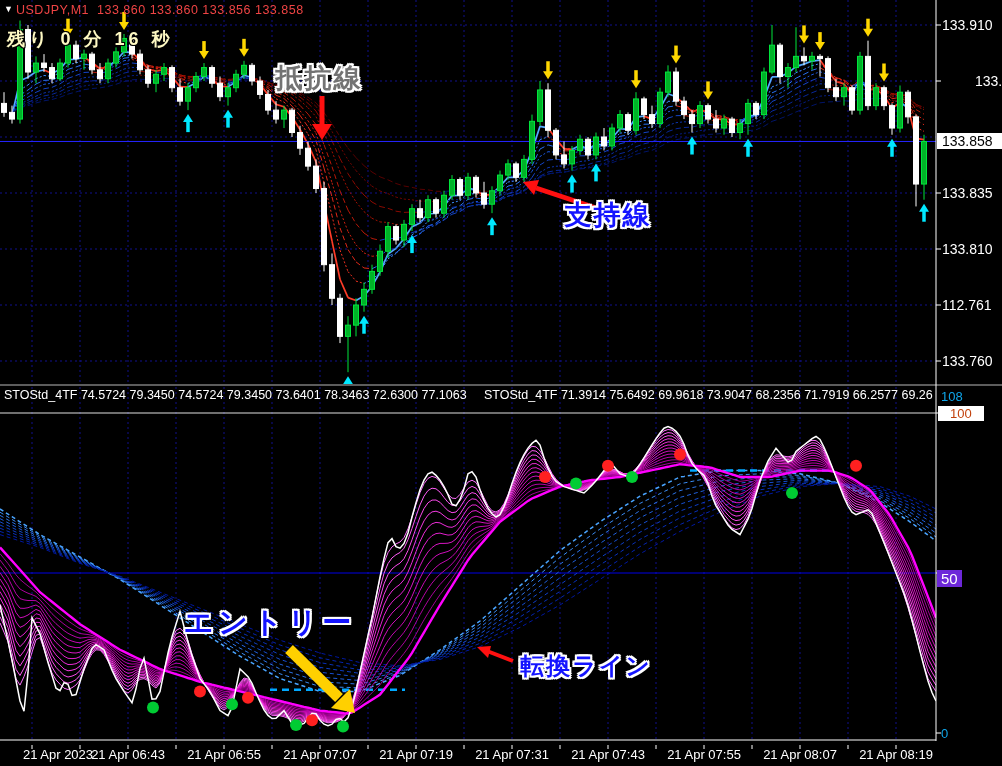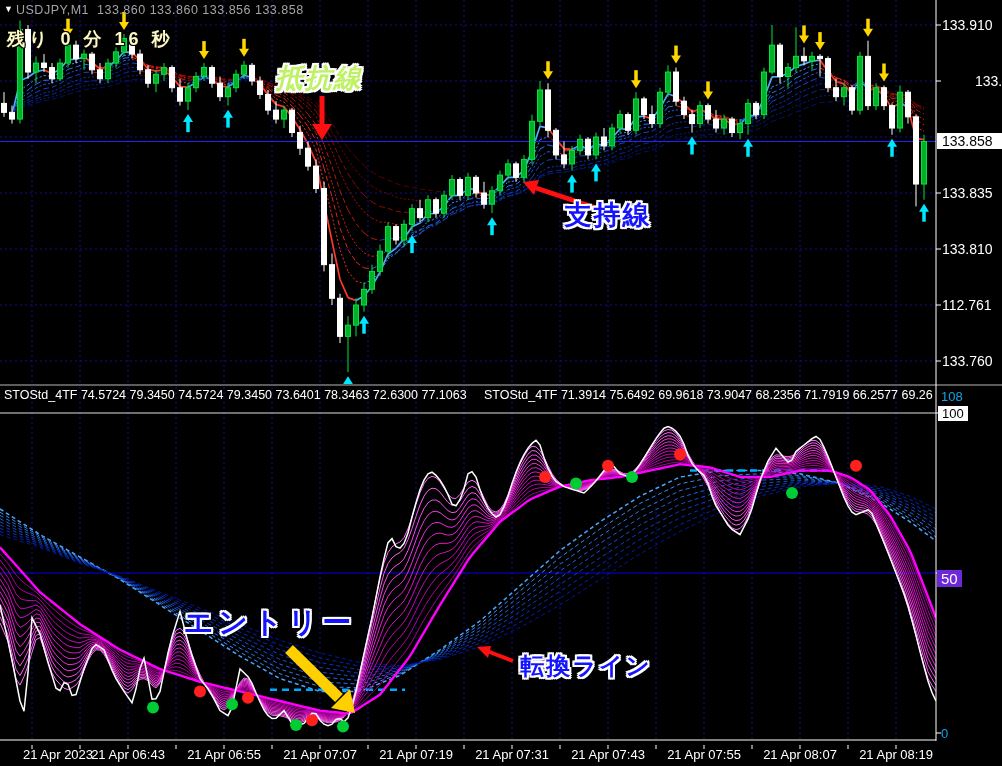--- a/index.html
+++ b/index.html
@@ -1,35 +1,35 @@
 <!DOCTYPE html>
 <html><head>
 <meta charset="utf-8">
 <style>
   html,body{margin:0;padding:0;background:#000;}
   #screen{position:relative;width:1002px;height:766px;background:#000;overflow:hidden;
           font-family:"Liberation Sans",sans-serif;}
   #gfx{position:absolute;left:0;top:0;}
   .txt{position:absolute;white-space:pre;color:#fef9c3;}
-  .symbol{left:16px;top:3px;font-size:12.5px;color:#a3a3a3;letter-spacing:.5px;}
+  .symbol{left:16px;top:3px;font-size:12.5px;color:#ef4444;letter-spacing:.5px;}
   .collapse{left:4px;top:4px;font-size:9px;color:#fff;}
   .timer{left:7px;top:27px;font-size:18px;font-weight:bold;letter-spacing:4px;
          text-shadow:1px 1px 0 #000,-1px -1px 0 #000,1px -1px 0 #000,-1px 1px 0 #000;}
   .ind-header{top:388px;font-size:12.5px;color:#fff;}
   .scale-txt{left:941px;font-size:13px;color:#0ea5e9;}
-  .box-100{left:938px;top:406px;font-size:13px;background:#fff;color:#000000;padding:0 4px;}
+  .box-100{left:938px;top:406px;font-size:13px;background:#fff;color:#c2410c;padding:0 12px;}
   .box-50{left:937px;top:570px;font-size:15px;background:#6d28d9;color:#fff;padding:0 4px;}
   .price-label{left:942px;font-size:14px;color:#fff;}
   .price-current{left:937px;top:133px;width:64px;font-size:14px;background:#fff;color:#000;
                  text-align:left;padding-left:5px;height:16px;line-height:16px;}
   .time-label{top:747px;font-size:13px;color:#fff;transform:translateX(-50%);}
   .anno{position:absolute;font-weight:bold;transform:translateX(-50%);}
-  .anno-red{color:#bef264;font-size:27px;letter-spacing:2px;
+  .anno-red{color:#737373;font-size:27px;letter-spacing:2px;
     text-shadow:2px 0 0 #fff,-2px 0 0 #fff,0 2px 0 #fff,0 -2px 0 #fff,
-                2px 2px 0 #fff,-2px -2px 0 #fff,2px -2px 0 #fff,-2px 2px 0 #fff;font-style:italic;}
+                2px 2px 0 #fff,-2px -2px 0 #fff,2px -2px 0 #fff,-2px 2px 0 #fff;}
   .anno-blue{color:#1414ff;font-size:27px;letter-spacing:2px;
     text-shadow:2px 0 0 #fff,-2px 0 0 #fff,0 2px 0 #fff,0 -2px 0 #fff,
                 2px 2px 0 #fff,-2px -2px 0 #fff,2px -2px 0 #fff,-2px 2px 0 #fff;margin-top:8px;}
 </style>
 </head>
 <body>
 
 <div id="screen">
   <svg id="gfx" width="1002" height="766">
       <defs>

